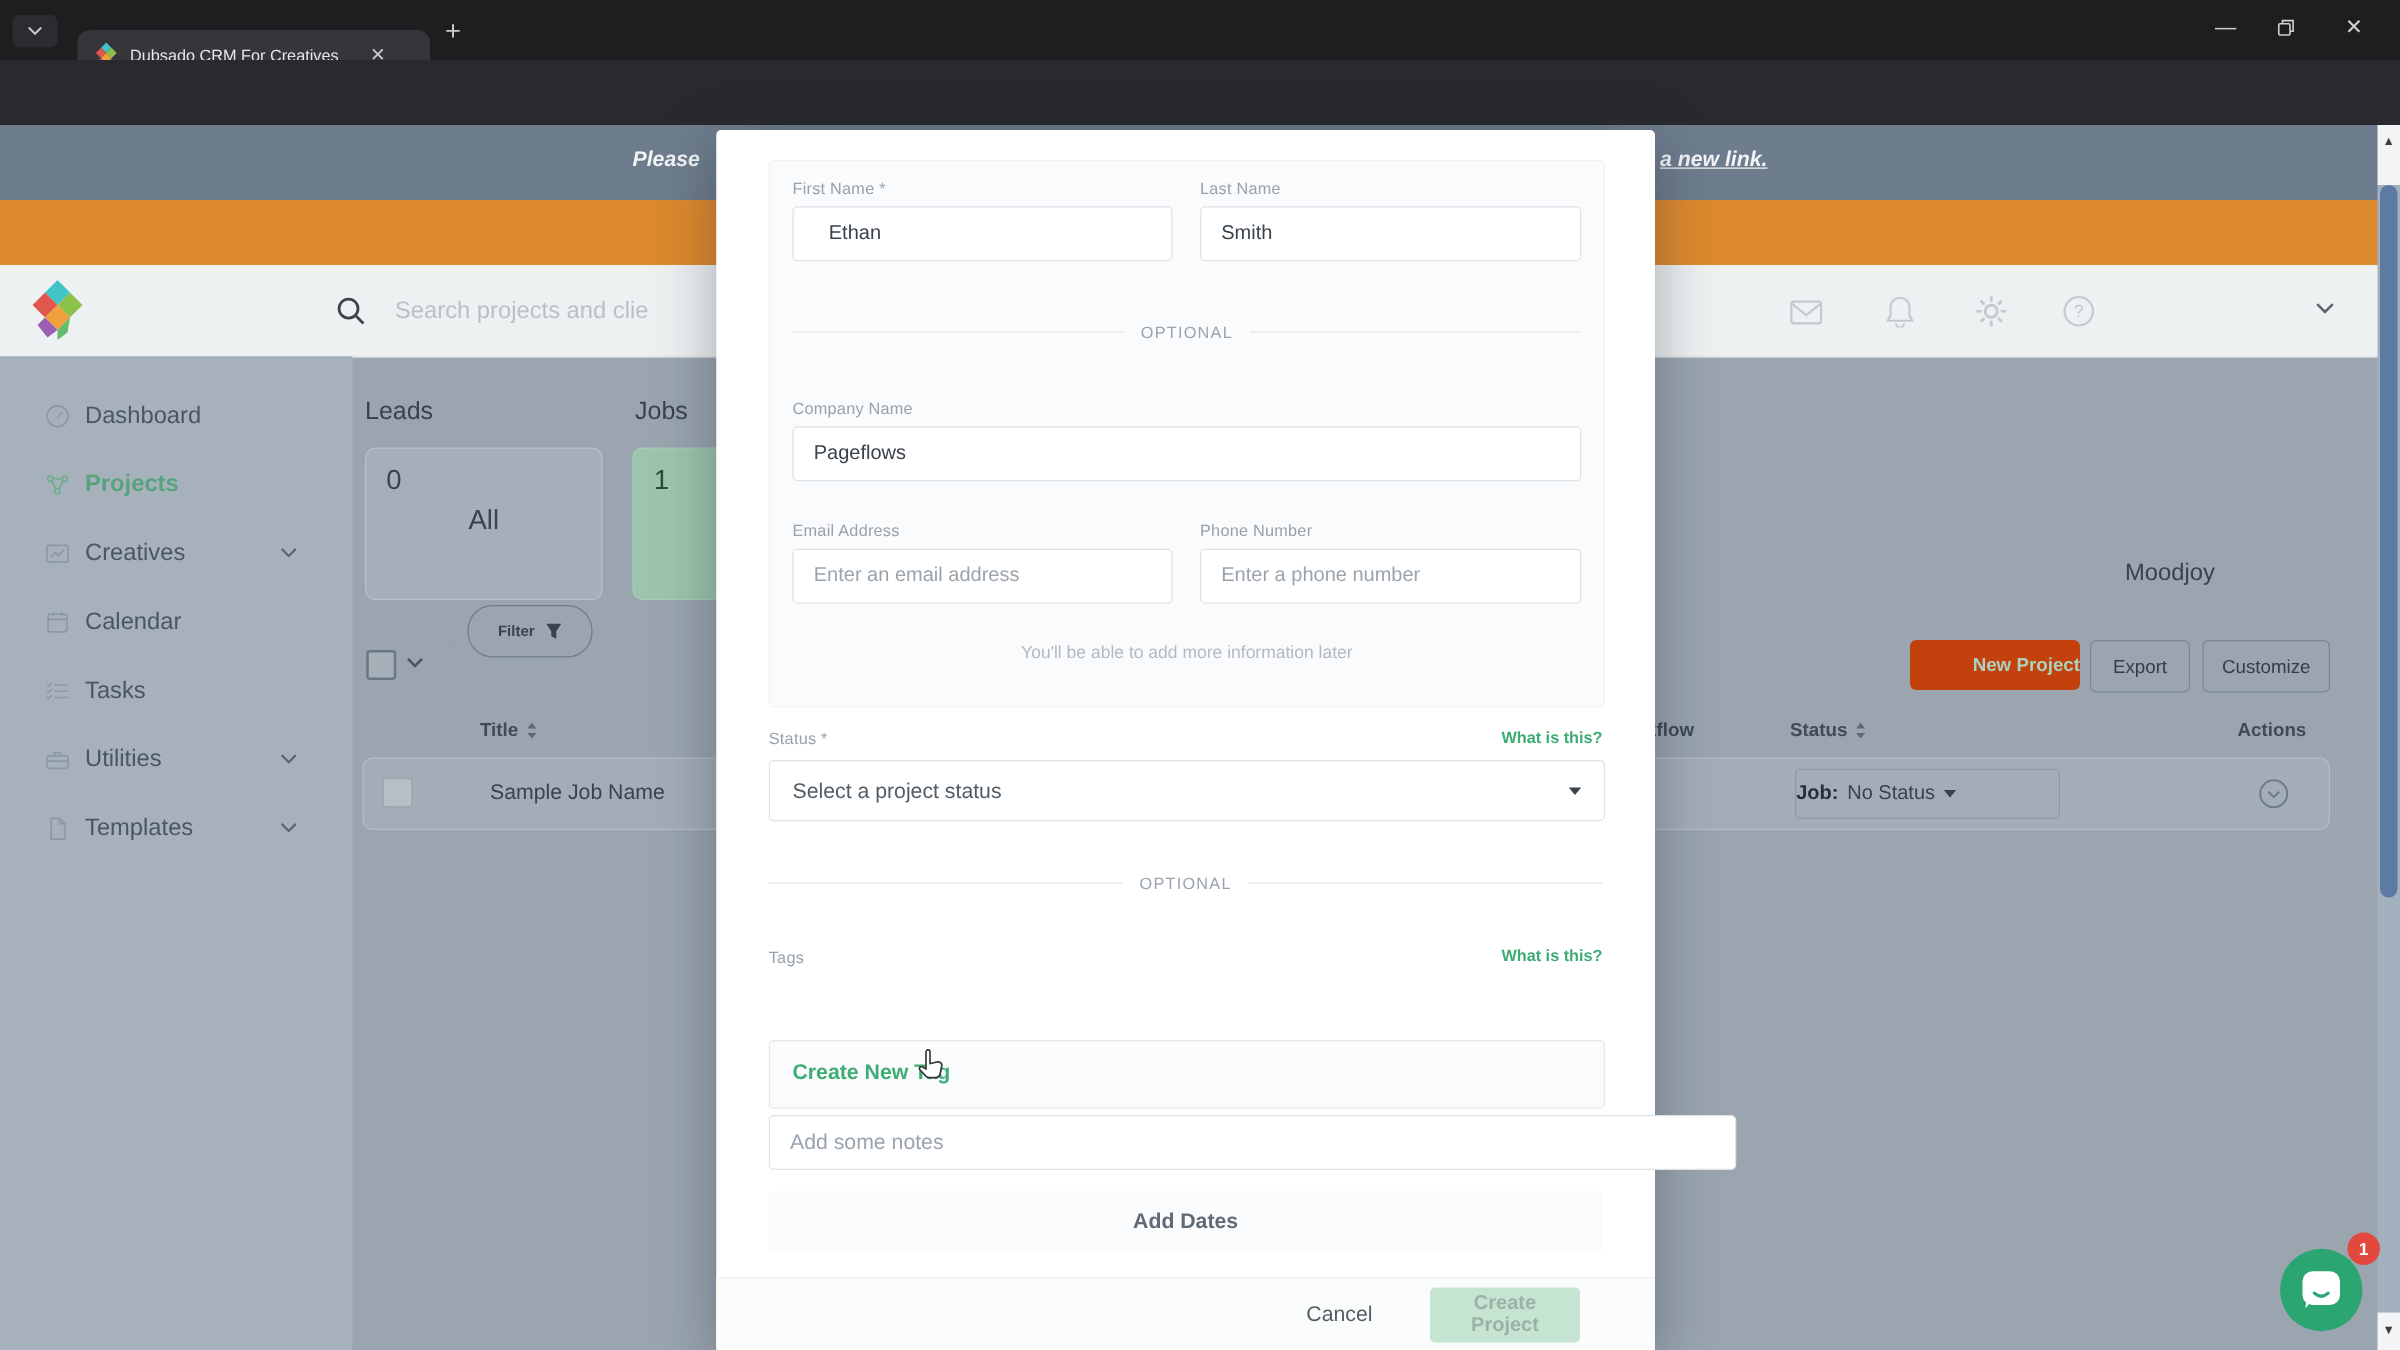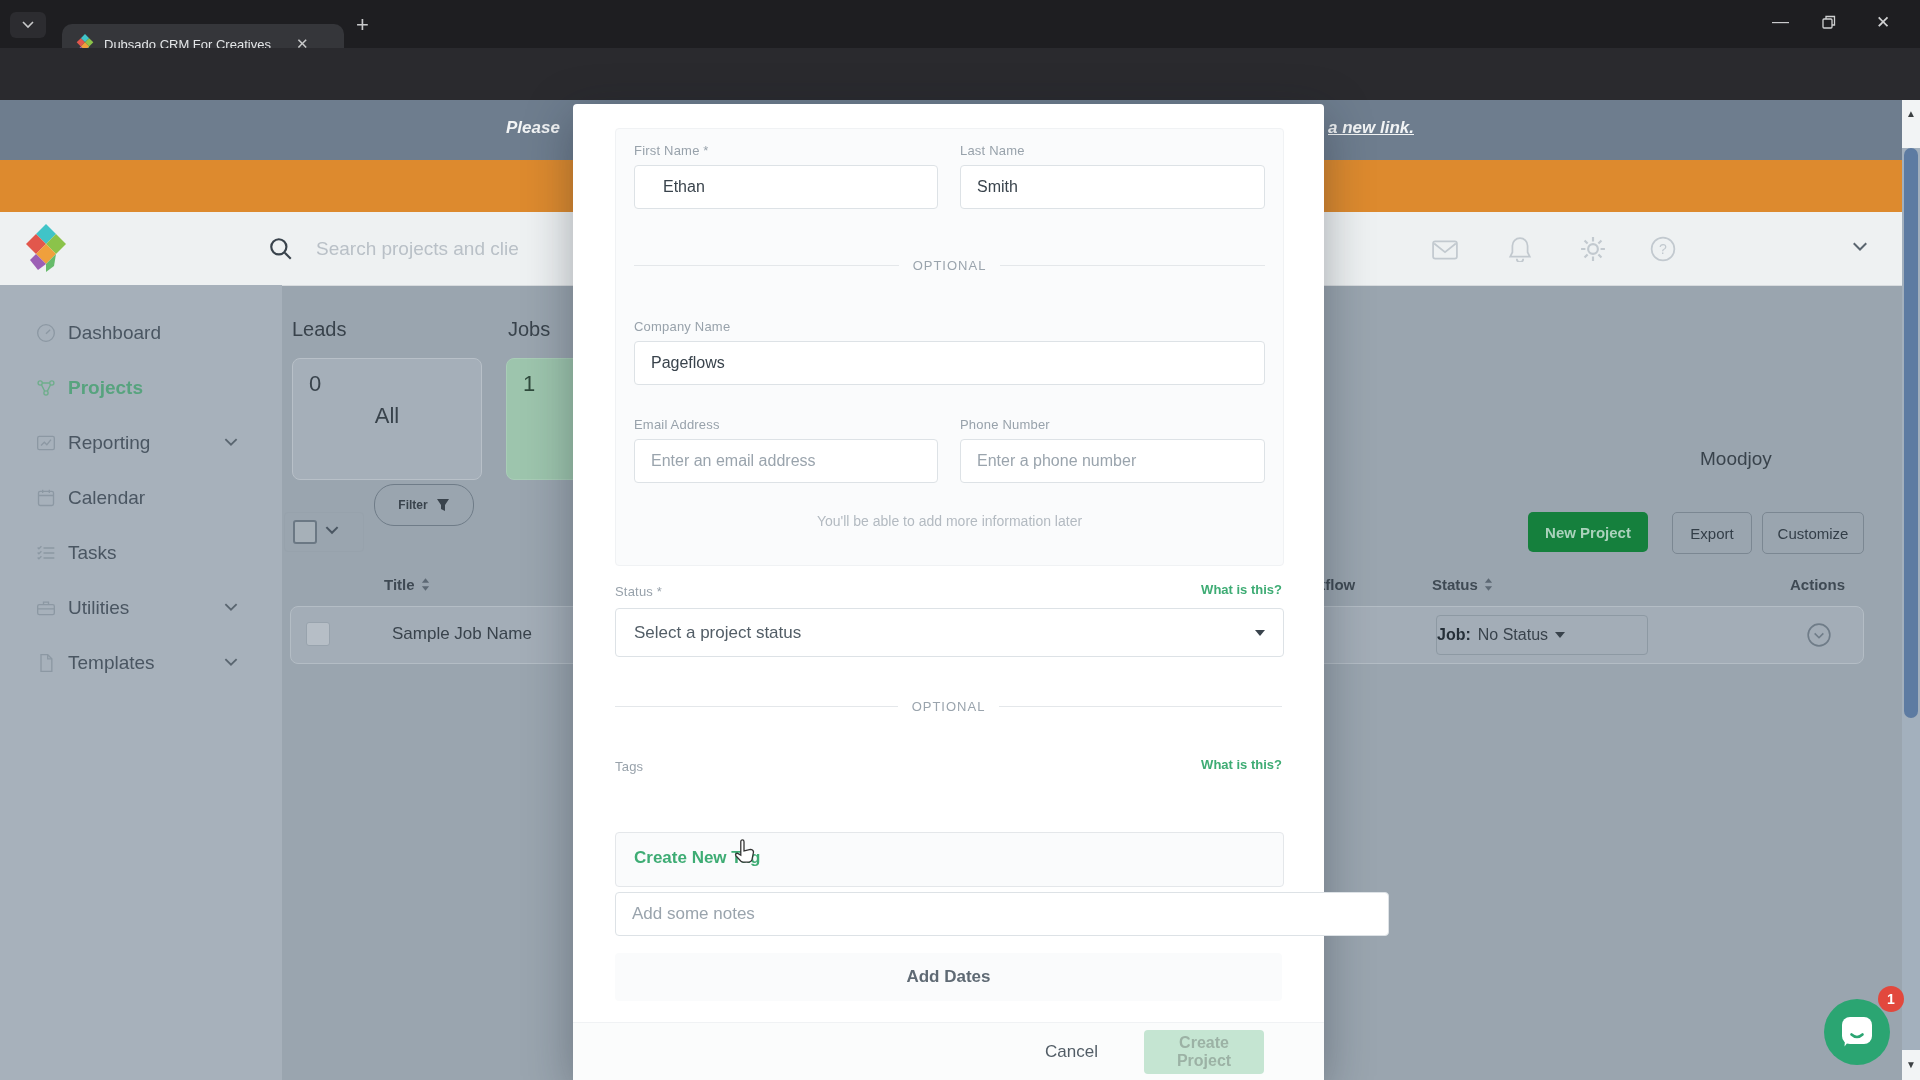--- a/index.html
+++ b/index.html
@@ -43,21 +43,21 @@
   .sideactive{color:#57a37e;font-weight:bold;}
   .sideactive .ic{color:#6fae8c;}
   .seclabel{font-size:20px;color:#39434c;}
   .card{background:#a5afb9;border:1px solid #b8c0c8;border-radius:8px;}
   .cardnum{position:absolute;left:16px;top:12px;font-size:22px;color:#39434c;}
   .cardall{position:absolute;left:0;right:0;top:44px;text-align:center;font-size:22px;color:#39434c;}
   .jobscard{background:#9dc5ad;border:1px solid #a9cdb7;}
   .selbox{left:284px;top:512px;width:78px;height:38px;border:1px solid #97a2ac;border-radius:4px;}
   .cb{width:20px;height:20px;border:2px solid #6b7884;border-radius:3px;background:rgba(255,255,255,.12);}
   .filterbtn{left:374px;top:484px;width:98px;height:40px;border:1px solid #6f7c88;border-radius:20px;color:#39434c;font-size:12px;justify-content:center;gap:8px;font-weight:bold;}
-  .greenbtn{left:1528px;top:512px;width:120px;height:40px;border-radius:5px;background:#15803d;color:#abd2bc;font-weight:bold;font-size:15px;justify-content:center;}
+  .greenbtn{left:1528px;top:512px;width:136px;height:40px;border-radius:5px;background:#c2410c;color:#abd2bc;font-weight:bold;font-size:15px;justify-content:flex-end;}
   .outbtn{top:512px;height:40px;border:1px solid #7b8792;border-radius:5px;color:#333e48;font-size:15px;justify-content:center;}
   .th{top:576px;font-size:15px;font-weight:bold;color:#3f4a54;gap:6px;}
   .rowcard{left:290px;top:606px;width:1572px;height:56px;background:#a3adb7;border:1px solid #b4bdc5;border-radius:8px;}
   .rowcb{left:306px;top:622px;width:22px;height:22px;background:#b6bec6;border:1px solid #98a3ad;border-radius:3px;}
   .rowtitle{left:392px;top:624px;font-size:17px;color:#39434c;}
   .statusbtn{left:1436px;top:615px;width:210px;height:38px;border:1px solid #8d99a3;border-radius:4px;justify-content:flex-start;gap:7px;font-size:16px;color:#39434c;}
   .caret{width:0;height:0;border-left:5px solid transparent;border-right:5px solid transparent;border-top:6px solid #39434c;}
 
   
   .modal{left:573px;top:104px;width:751px;height:976px;background:#fff;border-radius:4px;box-shadow:0 12px 48px rgba(20,30,40,.35);}
@@ -248,21 +248,21 @@
         </span>
       <span class="lb">Projects</span>
     </div>
     <div class="abs sideitem" style="top:137px;">
       <span class="ic">
           <svg width="20" height="20" viewBox="0 0 24 24" fill="none" stroke="currentColor" stroke-width="1.6">
             <rect x="2" y="4" width="20" height="16" rx="2"></rect>
             <path d="M6 15l4-4 3 3 5-6"></path>
           </svg>
         </span>
-      <span class="lb">Reporting</span>
+      <span class="lb">Creatives</span>
       <span class="ch">
           <svg width="14" height="9" viewBox="0 0 12 8">
             <path d="M1 1l5 5 5-5" fill="none" stroke="currentColor" stroke-width="1.6"></path>
           </svg>
         </span>
     </div>
     <div class="abs sideitem" style="top:192px;">
       <span class="ic">
           <svg width="20" height="20" viewBox="0 0 24 24" fill="none" stroke="currentColor" stroke-width="1.6">
             <rect x="3" y="4" width="18" height="17" rx="2"></rect>

